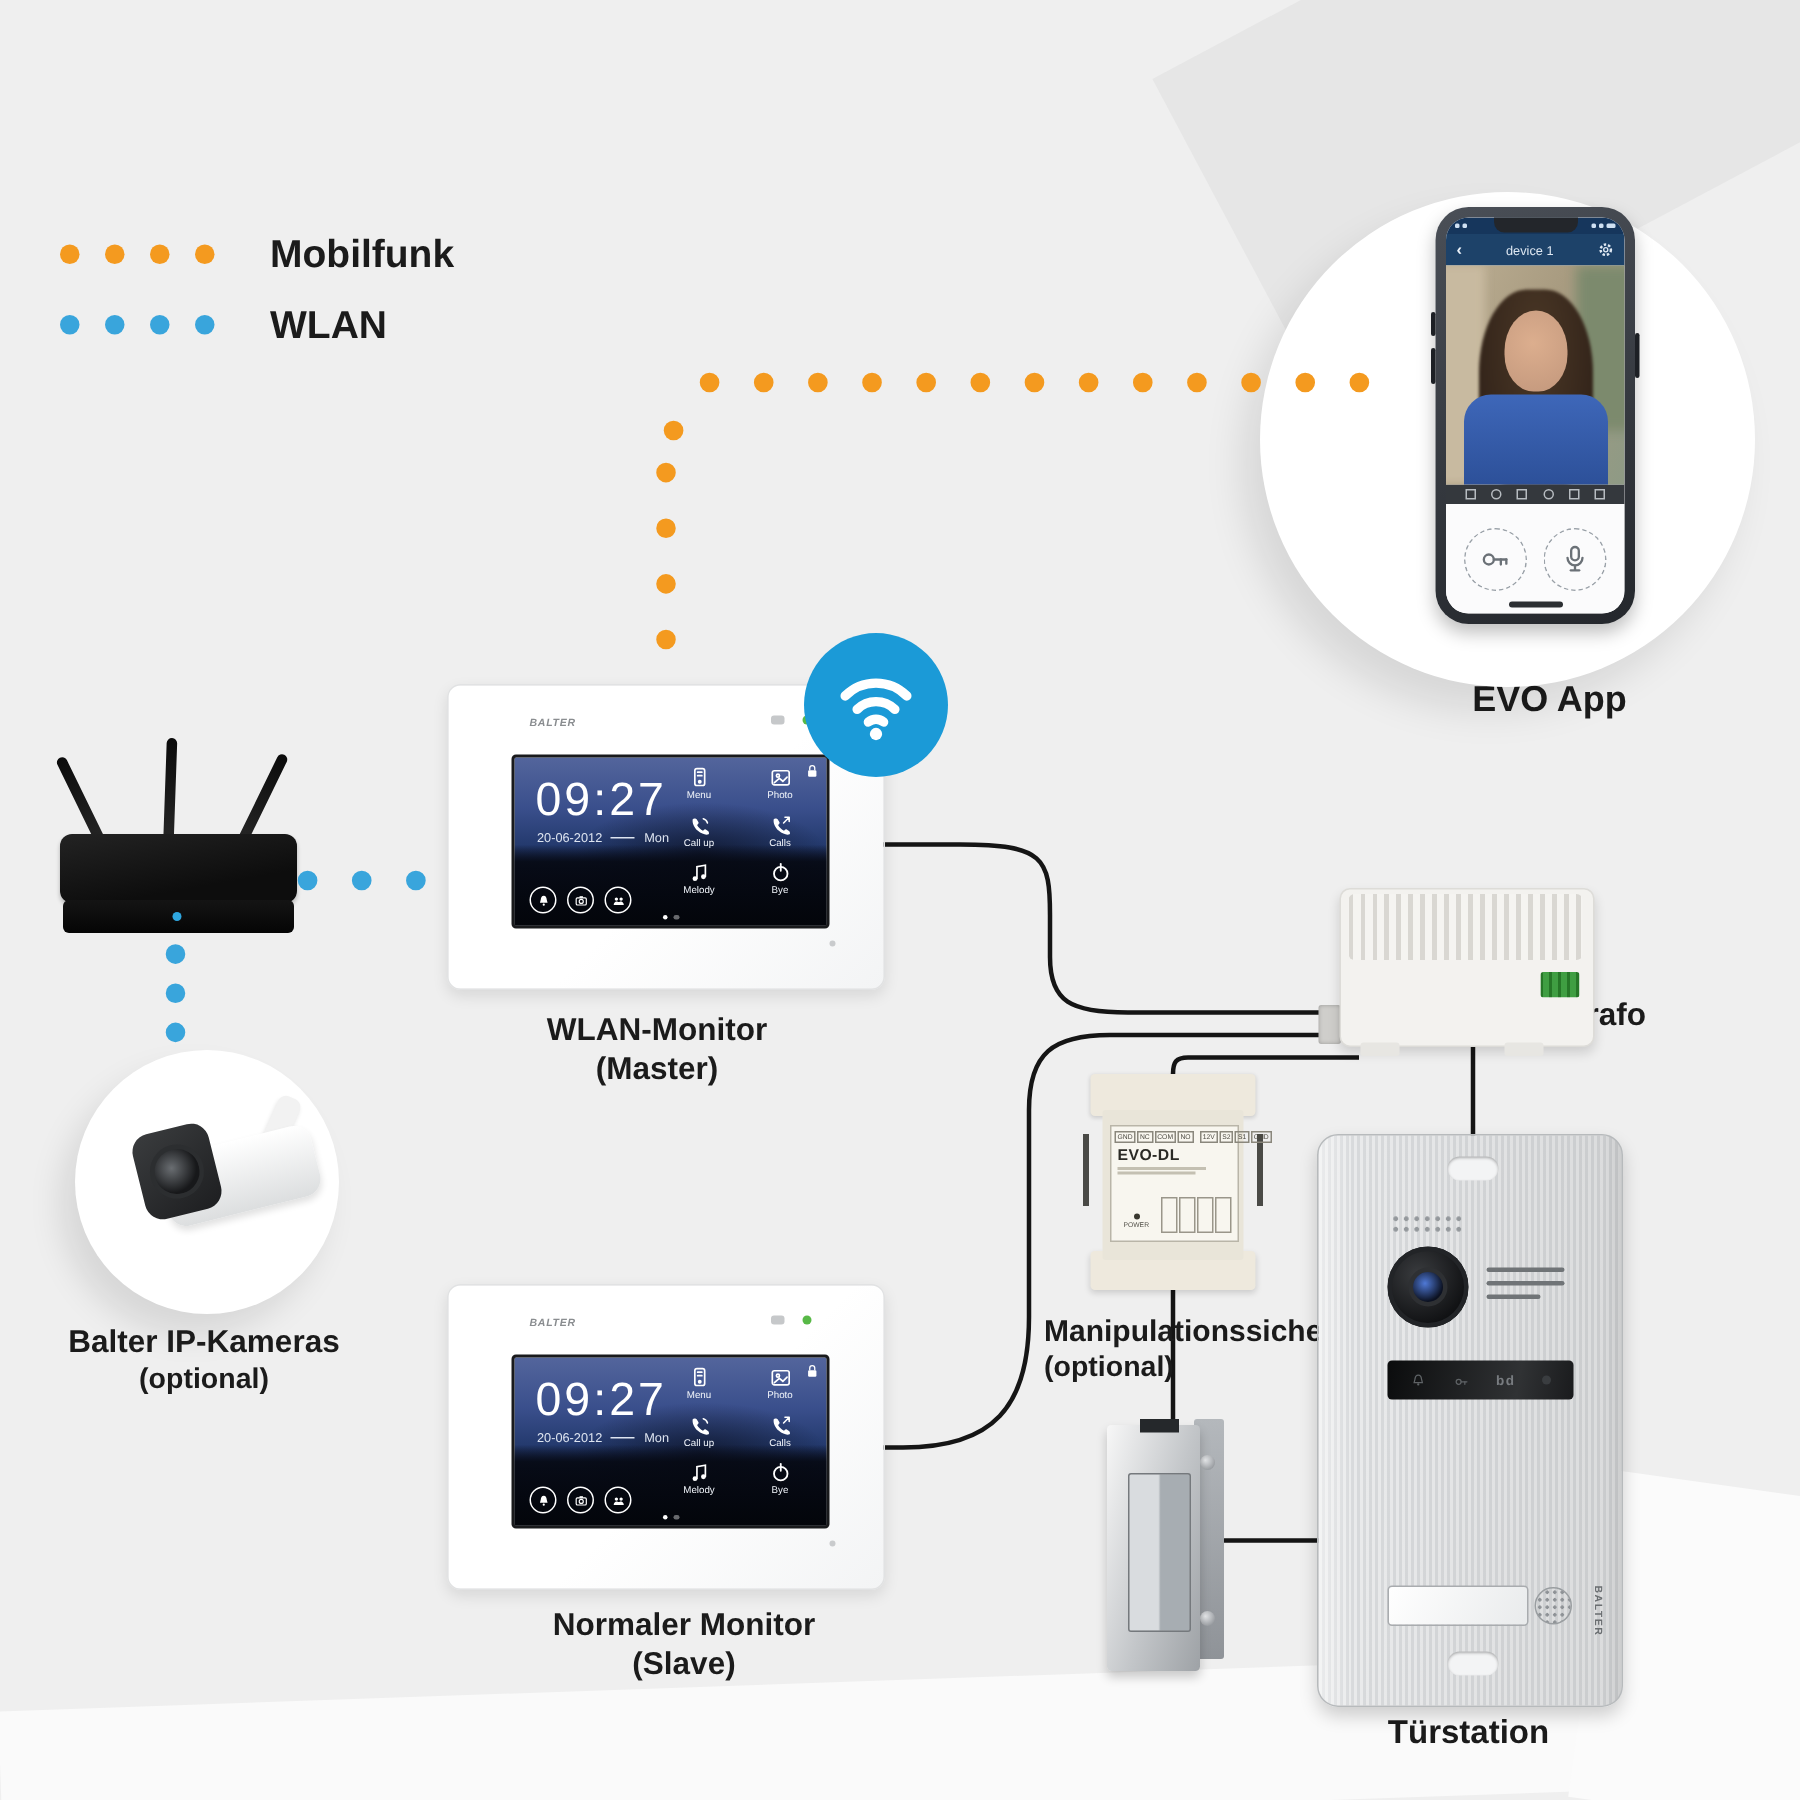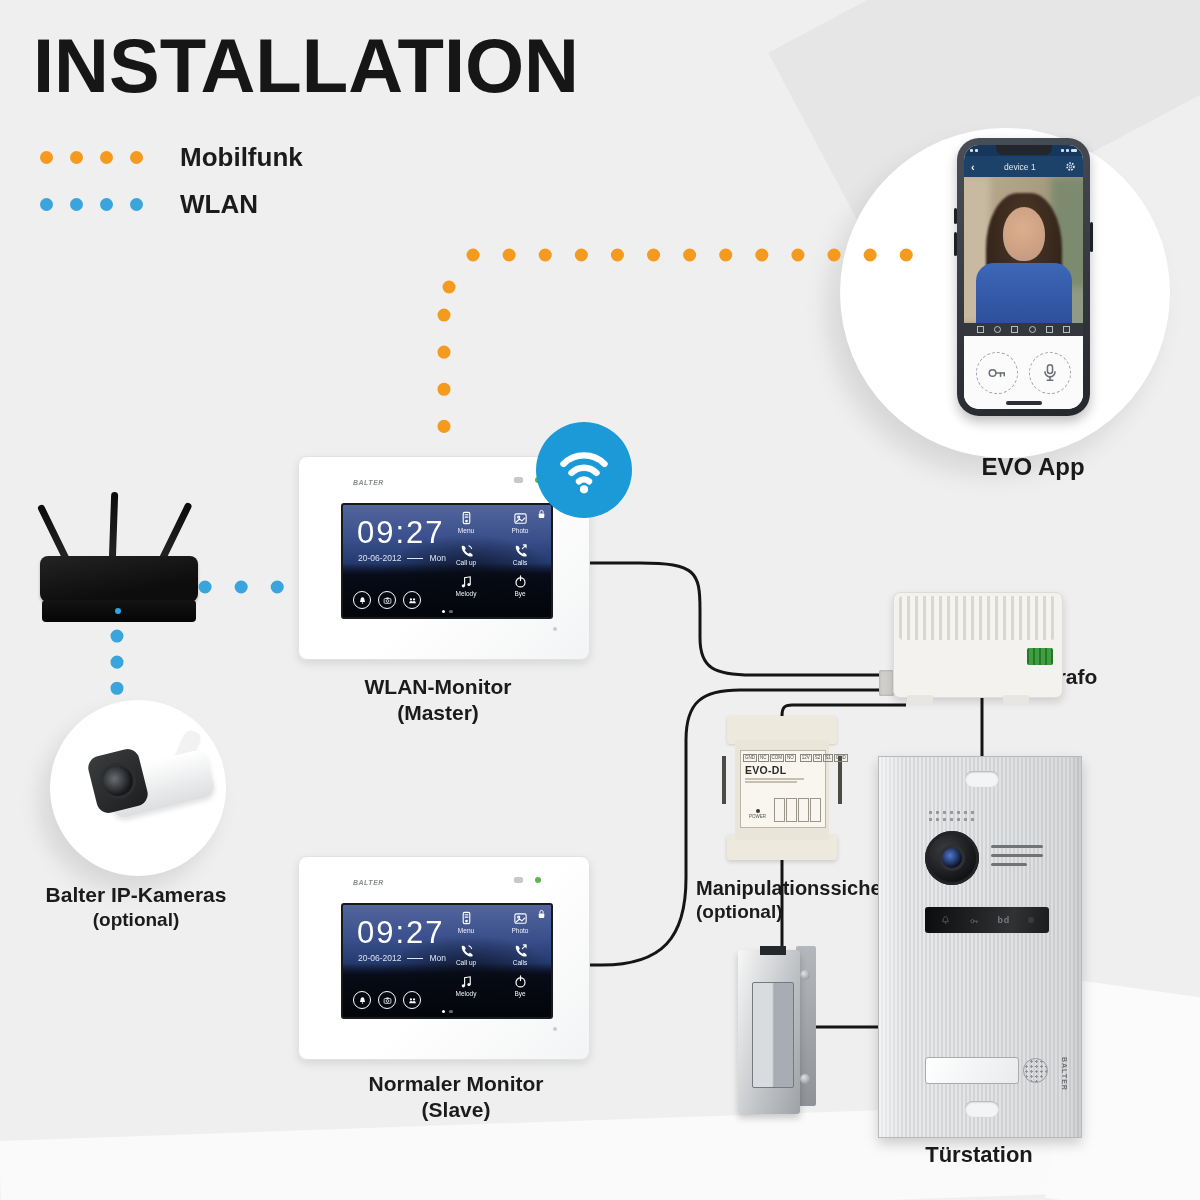--- a/index.html
+++ b/index.html
@@ -7,21 +7,21 @@
           font-family:"Liberation Sans",sans-serif;color:#1c1c1c;background:#efefef;}
   .layer{position:absolute;left:0;top:0;pointer-events:none;}
   #wires path{stroke:#151515;stroke-width:3;fill:none;}
   .caption{position:absolute;font-weight:700;font-size:21px;color:#1b1b1b;text-align:center;line-height:1.22;}
   .caption .sub{font-weight:600;font-size:19px;}
   
   .bg-wedge{position:absolute;left:800px;top:-60px;width:420px;height:240px;background:#e6e6e6;transform:rotate(-28deg);}
   .bg-band1{position:absolute;left:0;top:1120px;width:1200px;height:90px;background:#fafafa;transform:rotate(-2deg);}
   .bg-band2{position:absolute;left:1060px;top:990px;width:160px;height:220px;background:#fbfbfb;transform:rotate(8deg);}
   
-  .legend{position:absolute;left:40px;top:140px;}
+  .legend{position:absolute;left:40px;top:152px;}
   .lg-row{display:flex;align-items:center;height:34px;margin-bottom:13px;}
   .lg-dots{display:flex;width:140px;}
   .lg-dots i{width:13px;height:13px;border-radius:50%;margin-right:17px;}
   .lg-line{width:108px;height:4px;background:#151515;margin-right:32px;border-radius:2px;}
   .lg-label{font-size:26px;font-weight:700;color:#1b1b1b;}
   
   .title{position:absolute;left:33px;top:22px;font-size:76px;font-weight:800;letter-spacing:0;color:#161616;}
   
   .wifi-badge{position:absolute;left:536px;top:422px;width:96px;height:96px;border-radius:50%;
     background:#1b9ad7;display:flex;align-items:center;justify-content:center;z-index:6;}
@@ -145,21 +145,21 @@
   .op-main{position:absolute;left:0;top:4px;width:62px;height:164px;border-radius:3px;
     background:linear-gradient(105deg,#f7f7f7,#c3c6c9 55%,#9ea2a6);box-shadow:0 4px 7px rgba(0,0,0,.2);}
   .op-side{position:absolute;left:58px;top:0;width:20px;height:160px;background:linear-gradient(#b4b8bc,#8f9398);
     border-radius:2px;}
   .op-screw{position:absolute;width:10px;height:10px;border-radius:50%;
     background:radial-gradient(circle at 35% 35%,#e8eaec,#7e8287);}
   .op-latch{position:absolute;left:14px;top:36px;width:40px;height:104px;border:1px solid #75797d;
     background:linear-gradient(90deg,#d9dcdf 0 48%,#a7adb2 52% 100%);border-radius:2px;}
   .op-tab{position:absolute;left:22px;top:0px;width:26px;height:9px;background:#25282b;}
   
-  .station{position:absolute;left:878px;top:756px;width:202px;height:380px;z-index:3;border-radius:0;
+  .station{position:absolute;left:878px;top:756px;width:202px;height:380px;z-index:3;border-radius:14px;
     background:
       linear-gradient(90deg,rgba(255,255,255,.5),rgba(255,255,255,0) 12%,rgba(0,0,0,.06) 94%,rgba(0,0,0,.12)),
       repeating-linear-gradient(90deg,#e9eaeb 0 2px,#d7d9db 2px 4px);
     border:1px solid #b7babc;box-shadow:0 6px 12px rgba(0,0,0,.18);}
   .st-oval{position:absolute;left:86px;width:34px;height:16px;border-radius:9px;background:#f3f4f5;
     box-shadow:inset 0 1px 2px rgba(0,0,0,.3);}
   .st-grill{position:absolute;left:48px;top:52px;width:48px;height:15px;
     background-image:radial-gradient(#94989c 1.4px,transparent 1.6px);background-size:7px 7px;}
   .st-cam{position:absolute;left:46px;top:74px;width:54px;height:54px;border-radius:50%;
     background:radial-gradient(circle at 38% 35%,#3a3c3f,#101113 70%);
@@ -192,21 +192,20 @@
 
 <svg id="wires" class="layer" width="1200" height="1200">
   <path d="M588,563 H640 C696,563 700,572 700,610 V638 C700,668 714,675 752,675 H906"></path>
   <path d="M906,690 H740 C702,690 686,702 686,740 V878 C686,938 662,965 602,965 H588"></path>
   <path d="M906,705 H792 C784,705 782,708 782,716 V726"></path>
   <path d="M982,688 V757"></path>
   <path d="M782,858 V946"></path>
   <path d="M816,1027 H879"></path>
 </svg>
 
-<div class="title">INSTALLATION</div>
 <div class="legend">
   <div class="lg-row">
     <span class="lg-dots">
           <i style="background:#F49A1F"></i>
           <i style="background:#F49A1F"></i>
           <i style="background:#F49A1F"></i>
           <i style="background:#F49A1F"></i>
         </span>
     <span class="lg-label">Mobilfunk</span>
   </div>

